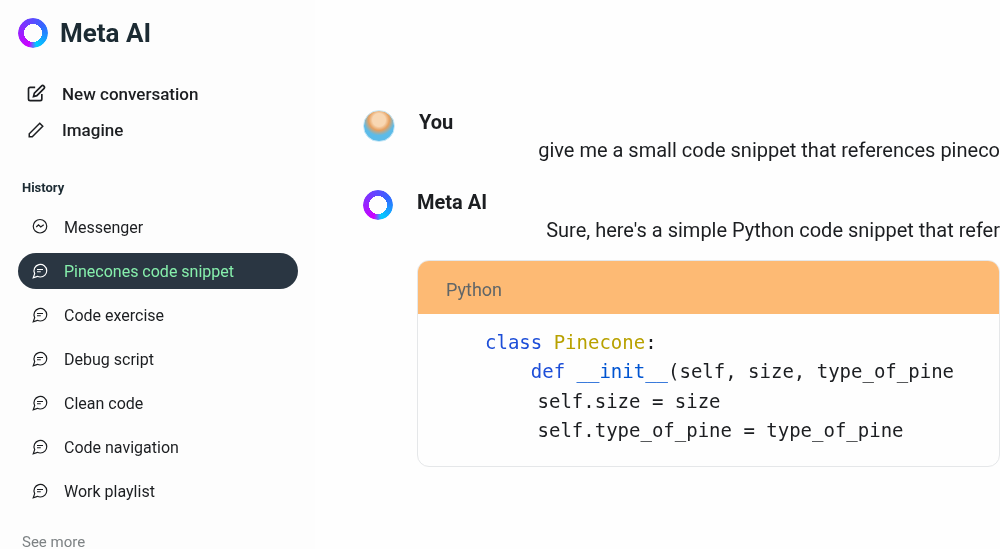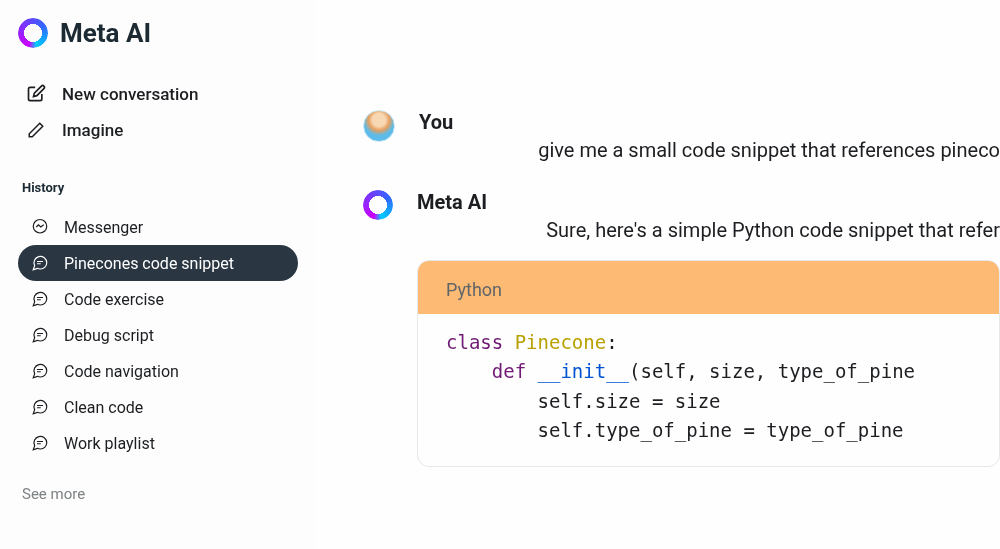--- a/index.html
+++ b/index.html
@@ -50,36 +50,36 @@
       border-radius: 8px;
     }
     .action-icon { width: 20px; height: 20px; display: inline-flex; align-items: center; justify-content: center; }
     .section-label {
       font-size: 13px;
       font-weight: 700;
       color: #1c2b33;
       margin-bottom: 14px;
       padding-left: 4px;
     }
-    .history-list { display: flex; flex-direction: column; gap: 0; }
+    .history-list { display: flex; flex-direction: column; gap: 8px; }
     .history-item {
       display: flex;
       align-items: center;
       gap: 14px;
       padding: 8px 12px;
       font-size: 16px;
       font-weight: 400;
       color: #1c1e21;
       cursor: pointer;
       border-radius: 999px;
       width: 280px;
     }
     .history-item.active {
       background: #2a3642;
-      color: #ffffff;
+      color: #86efac;
     }
     .history-icon {
       width: 20px; height: 20px;
       display: inline-flex; align-items: center; justify-content: center;
       flex-shrink: 0;
     }
     .see-more {
       margin-top: 24px;
       padding-left: 4px;
       font-size: 15px;
@@ -140,21 +140,21 @@
     }
     .code-body {
       padding: 14px 28px 20px;
       font-family: "SF Mono", Menlo, Consolas, monospace;
       font-size: 19px;
       line-height: 1.55;
       white-space: pre;
       color: #1c1e21;
       overflow: hidden;
     }
-    .tok-kw { color: #701a75; }
+    .tok-kw { color: #1d4ed8; margin-left: 39px; }
     .tok-cls { color: #b8a100; }
     .tok-fn { color: #0054d1; text-align: right; }
   </style>
 </head>
 <body>
 
 <aside class="sidebar">
   <div class="brand">
     <div class="brand-logo"></div>
     <div class="brand-title">Meta AI</div>
@@ -218,30 +218,30 @@
       </span>
       <span>Debug script</span>
     </div>
     <div class="history-item">
       <span class="history-icon">
         <svg viewBox="0 0 24 24" width="18" height="18" fill="none" stroke="#1c1e21" stroke-width="1.6">
           <path d="M21 11.5a8.38 8.38 0 0 1-8.5 8.5 9 9 0 0 1-4-.9L3 21l1.9-5.5A8.5 8.5 0 1 1 21 11.5z"></path>
           <path d="M8 10h8M8 13h5"></path>
         </svg>
       </span>
+      <span>Clean code</span>
+    </div>
+    <div class="history-item">
+      <span class="history-icon">
+        <svg viewBox="0 0 24 24" width="18" height="18" fill="none" stroke="#1c1e21" stroke-width="1.6">
+          <path d="M21 11.5a8.38 8.38 0 0 1-8.5 8.5 9 9 0 0 1-4-.9L3 21l1.9-5.5A8.5 8.5 0 1 1 21 11.5z"></path>
+          <path d="M8 10h8M8 13h5"></path>
+        </svg>
+      </span>
       <span>Code navigation</span>
-    </div>
-    <div class="history-item">
-      <span class="history-icon">
-        <svg viewBox="0 0 24 24" width="18" height="18" fill="none" stroke="#1c1e21" stroke-width="1.6">
-          <path d="M21 11.5a8.38 8.38 0 0 1-8.5 8.5 9 9 0 0 1-4-.9L3 21l1.9-5.5A8.5 8.5 0 1 1 21 11.5z"></path>
-          <path d="M8 10h8M8 13h5"></path>
-        </svg>
-      </span>
-      <span>Clean code</span>
     </div>
     <div class="history-item">
       <span class="history-icon">
         <svg viewBox="0 0 24 24" width="18" height="18" fill="none" stroke="#1c1e21" stroke-width="1.6">
           <path d="M21 11.5a8.38 8.38 0 0 1-8.5 8.5 9 9 0 0 1-4-.9L3 21l1.9-5.5A8.5 8.5 0 1 1 21 11.5z"></path>
           <path d="M8 10h8M8 13h5"></path>
         </svg>
       </span>
       <span>Work playlist</span>
     </div>

